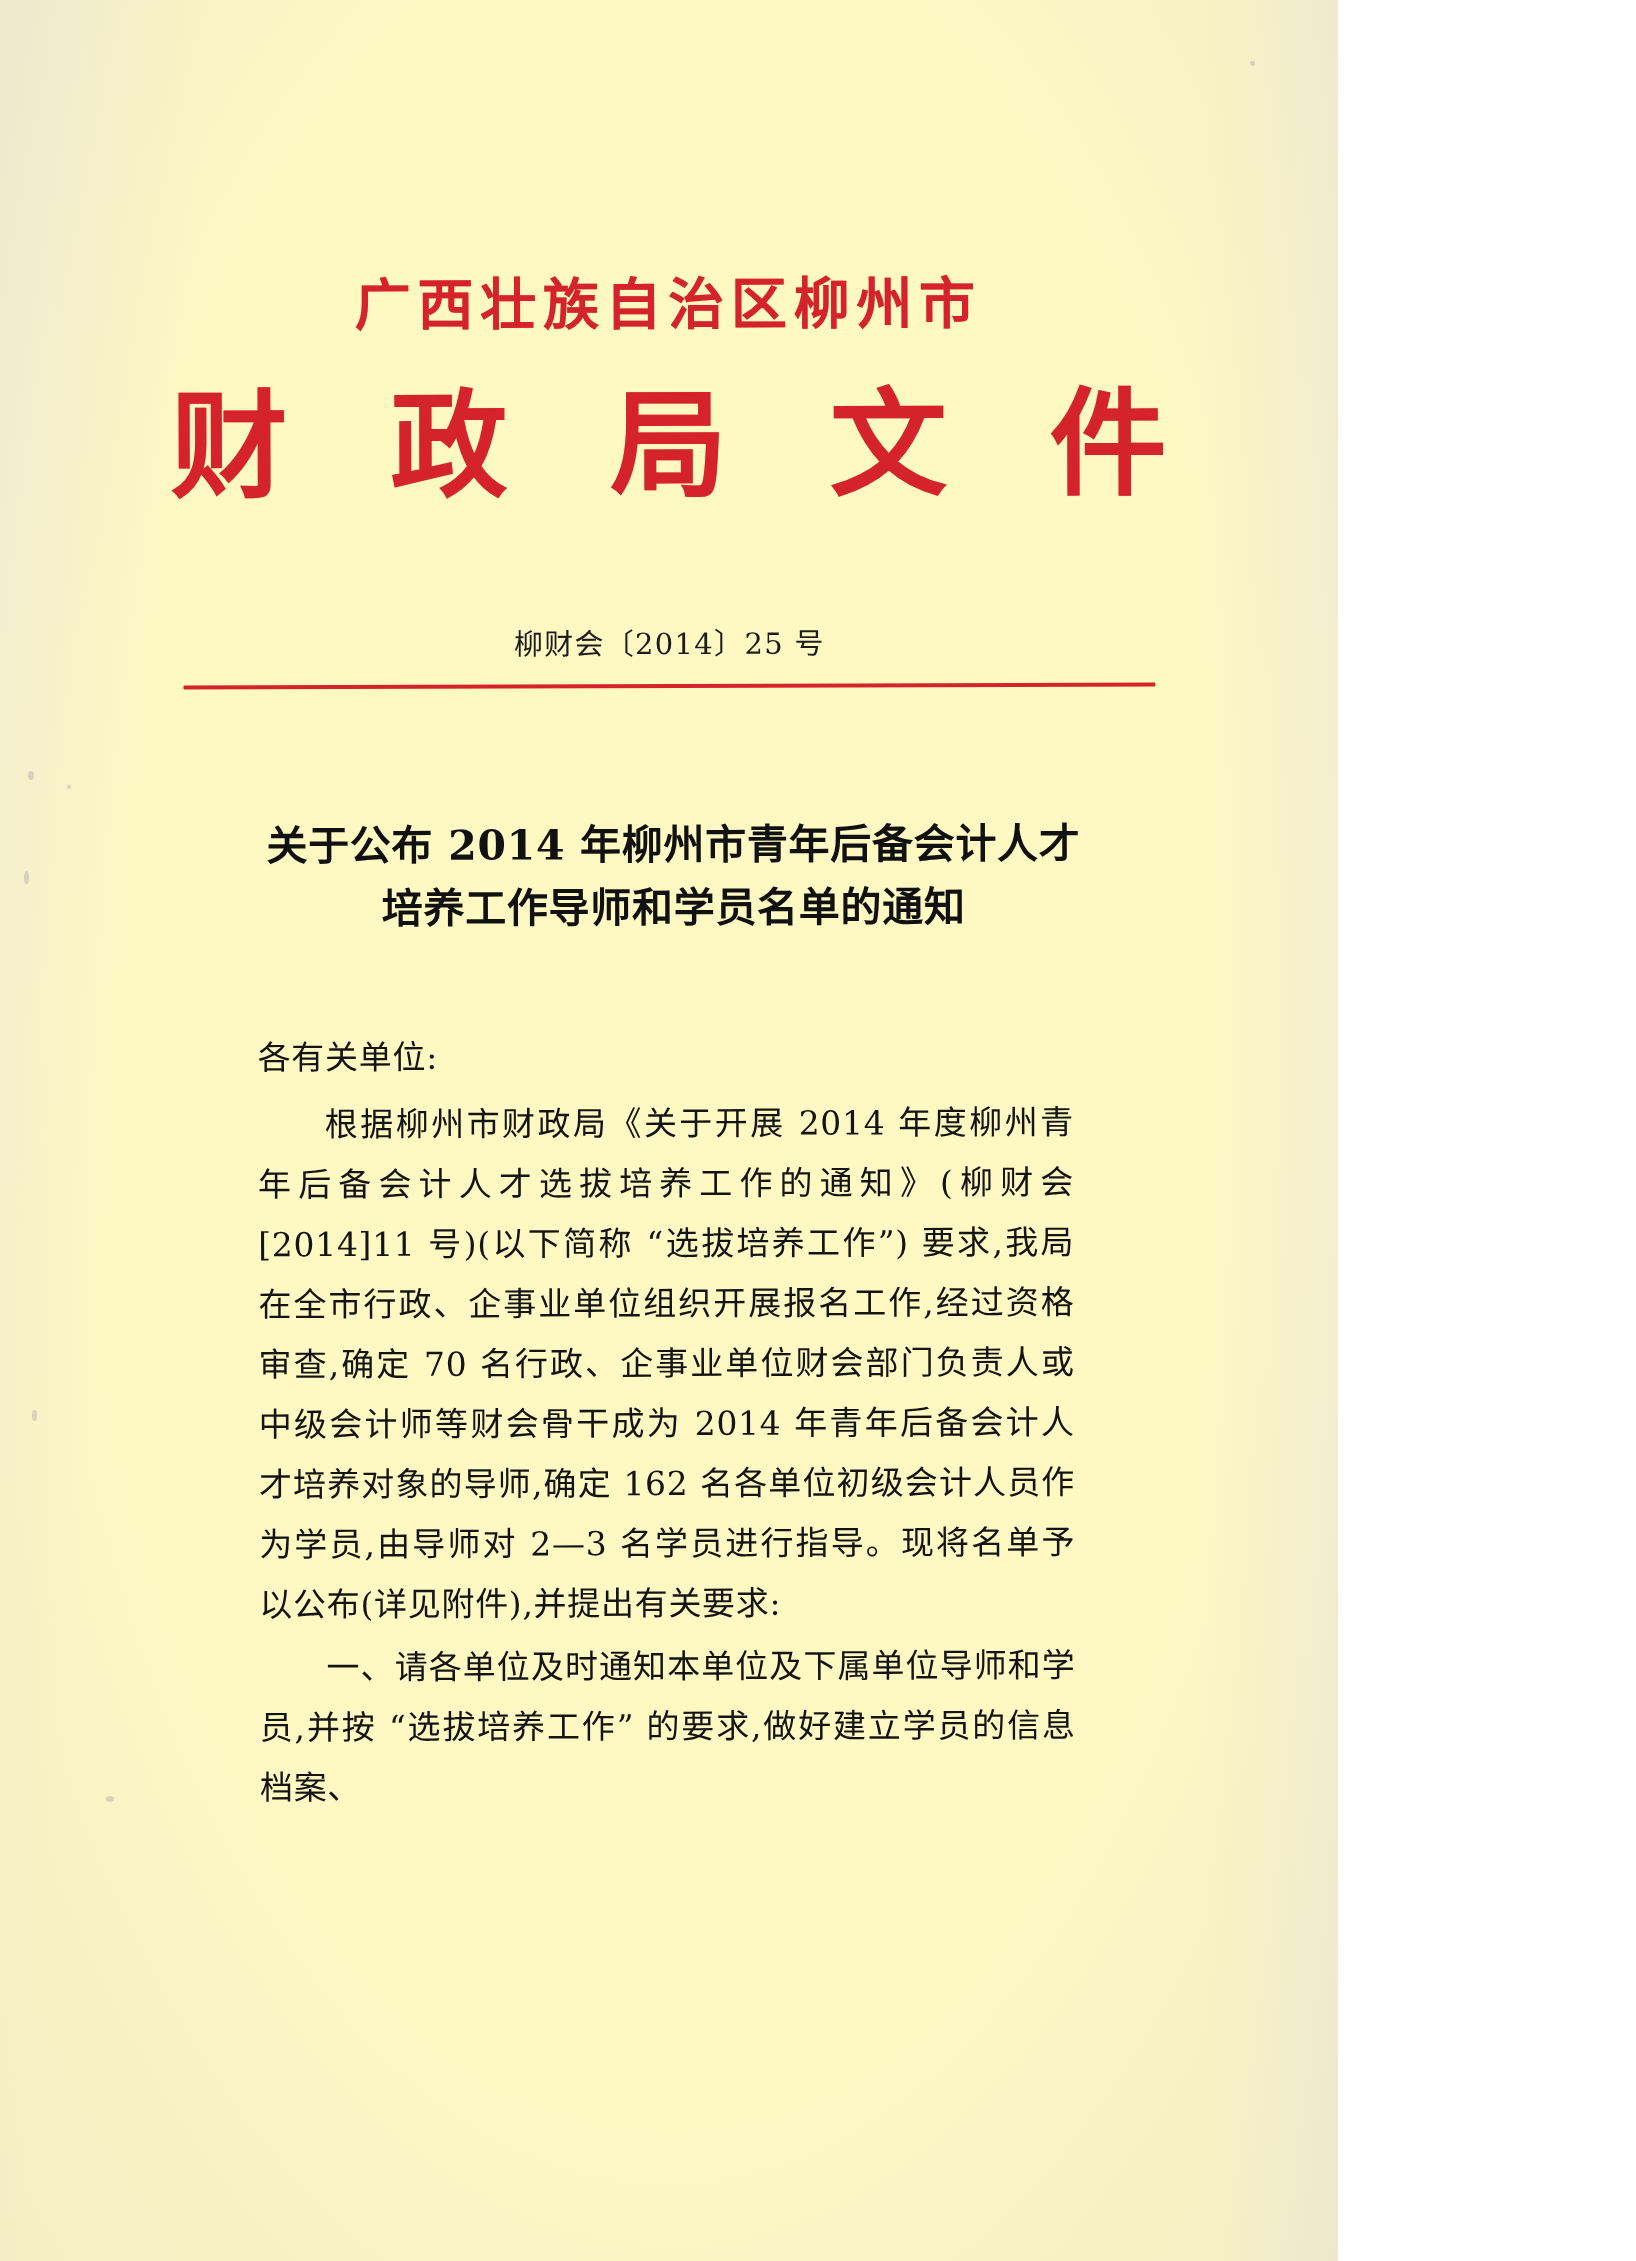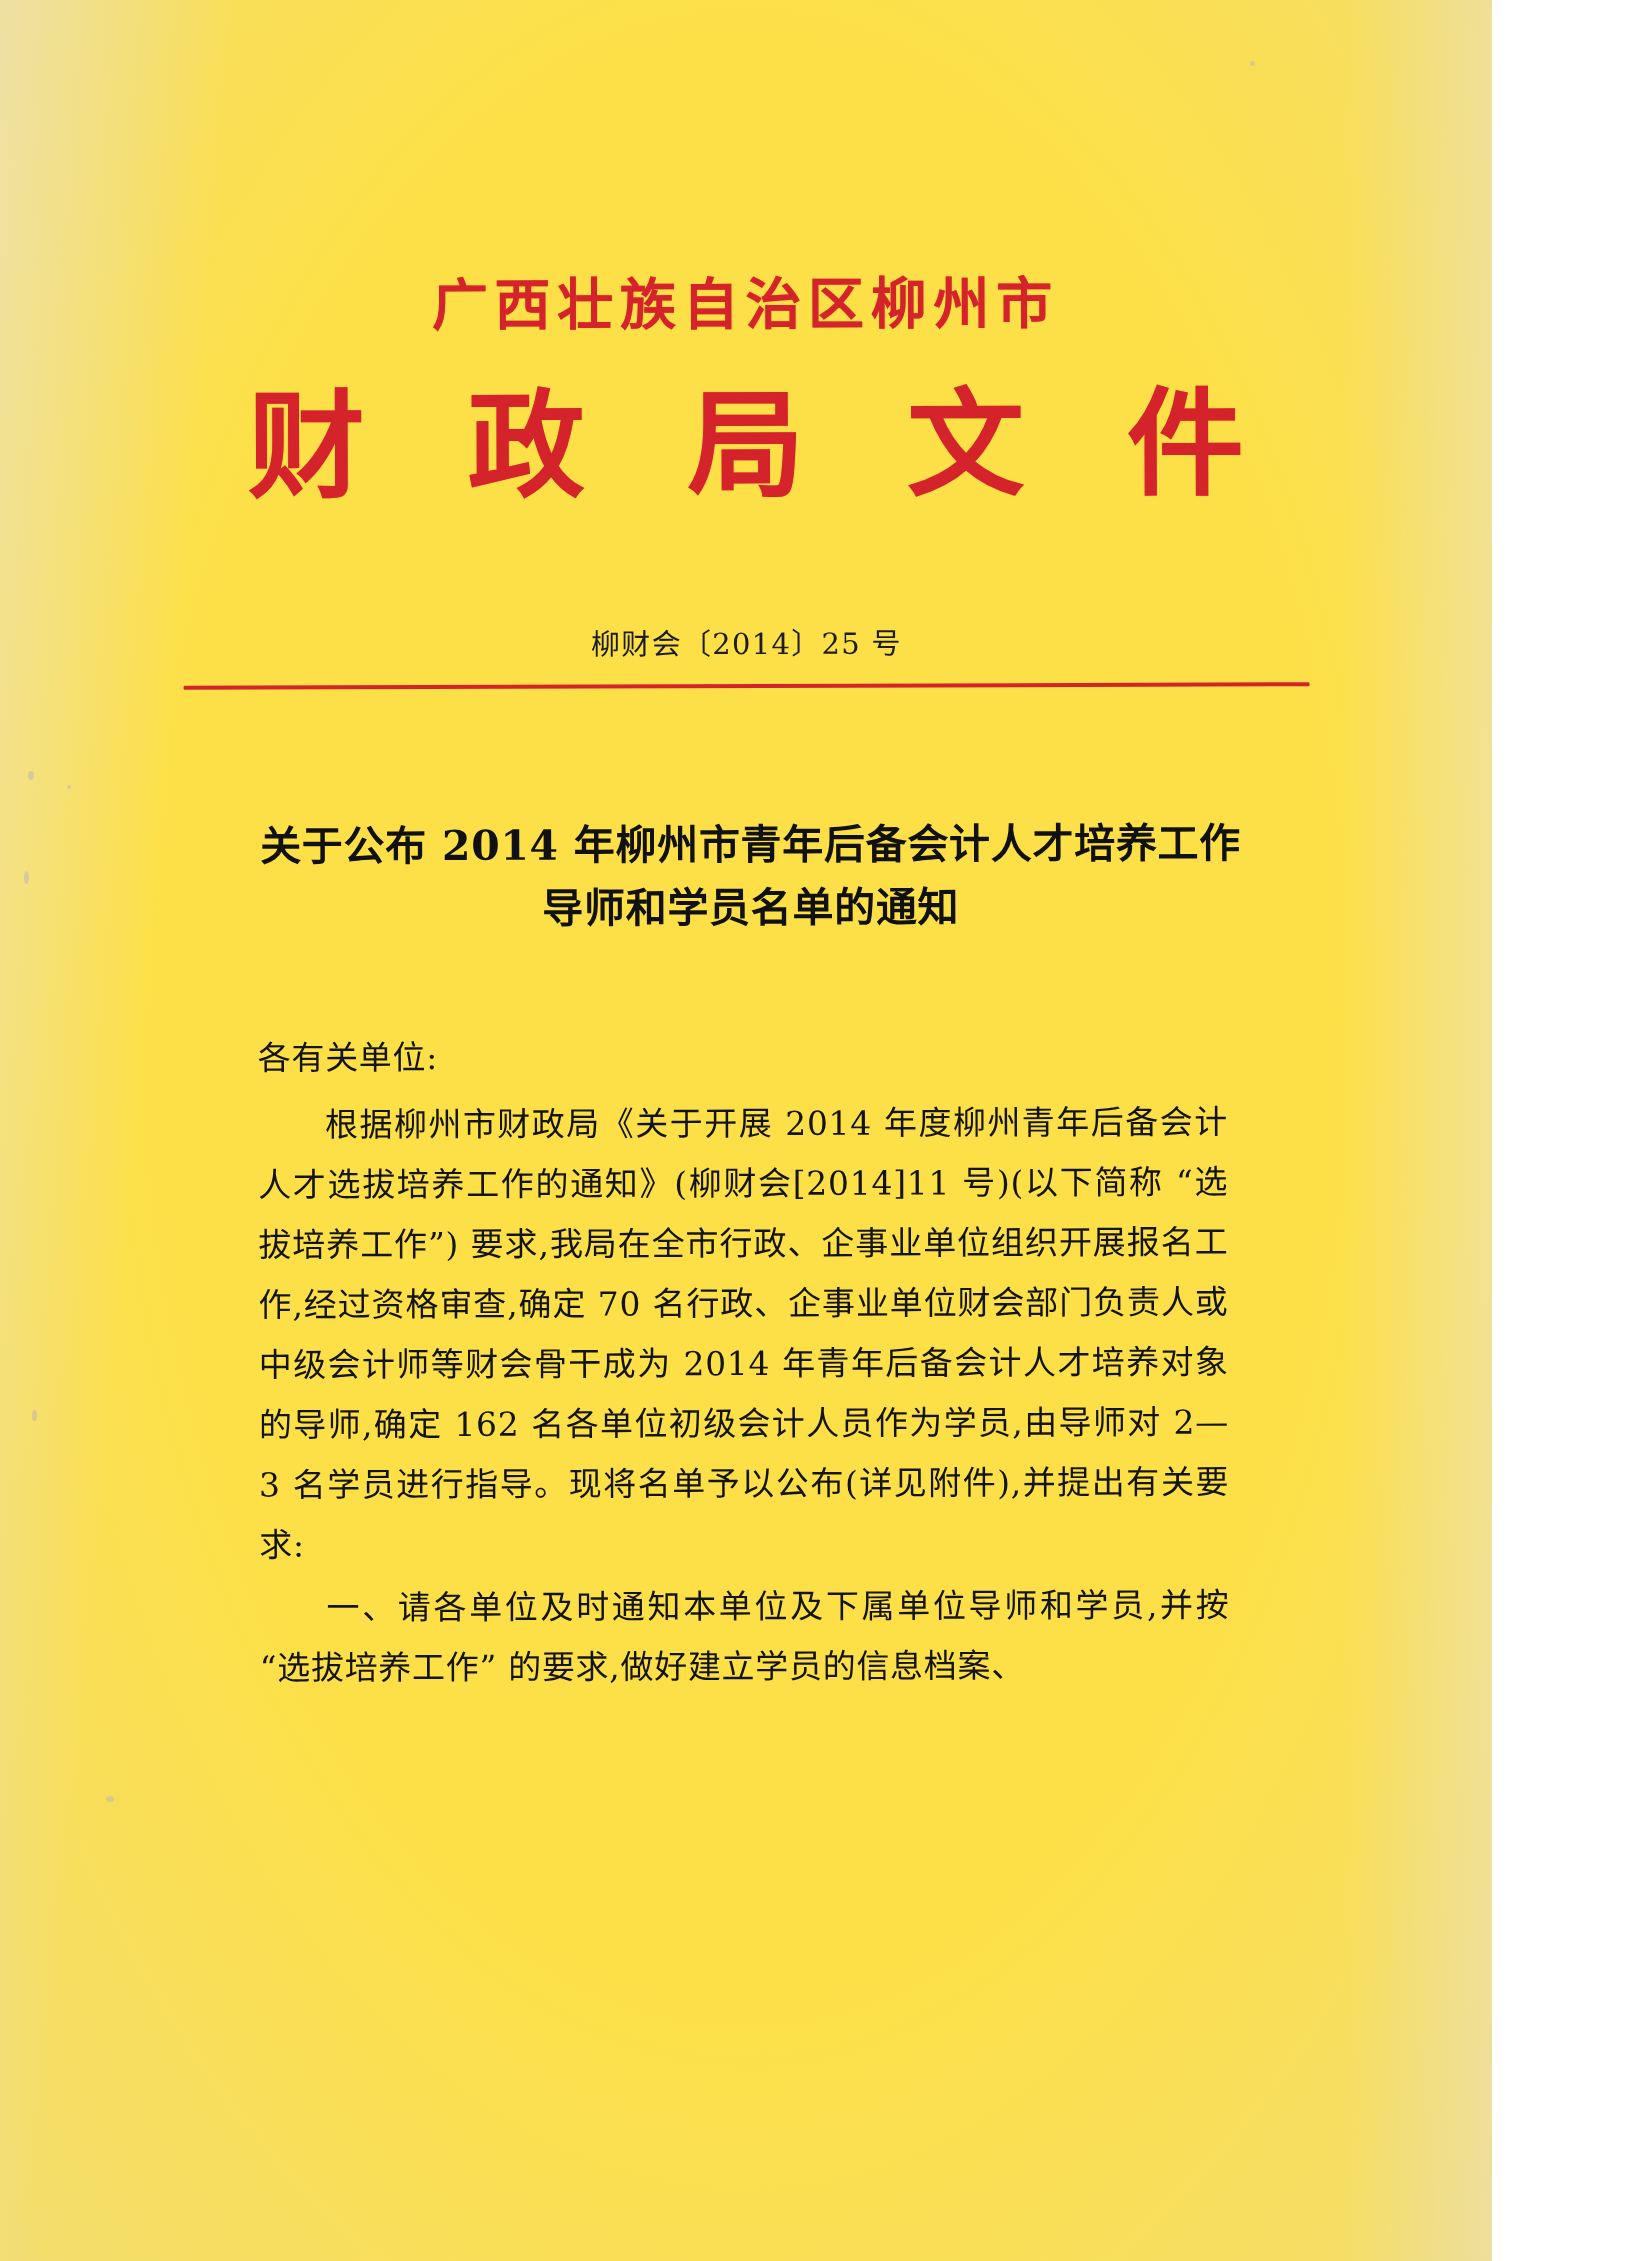--- a/index.html
+++ b/index.html
@@ -5,23 +5,23 @@
   html, body {
     margin: 0;
     padding: 0;
     background: #ffffff;
   }
   body {
     font-family: "DejaVu Serif", "Liberation Serif", serif;
   }
   .page {
     position: relative;
-    width: 1492px;
+    width: 1338px;
     height: 2261px;
-    background: #fde047;
+    background: #fef9c3;
     overflow: hidden;
     text-decoration: underline;
   }
   
   .paper-tint {
     position: absolute;
     inset: 0;
     background:
       radial-gradient(ellipse at 50% 45%, rgba(255,255,255,0.0) 55%, rgba(218,212,200,0.30) 100%),
       linear-gradient(95deg, rgba(236,231,220,0.55) 0%, rgba(255,255,255,0) 14%),

